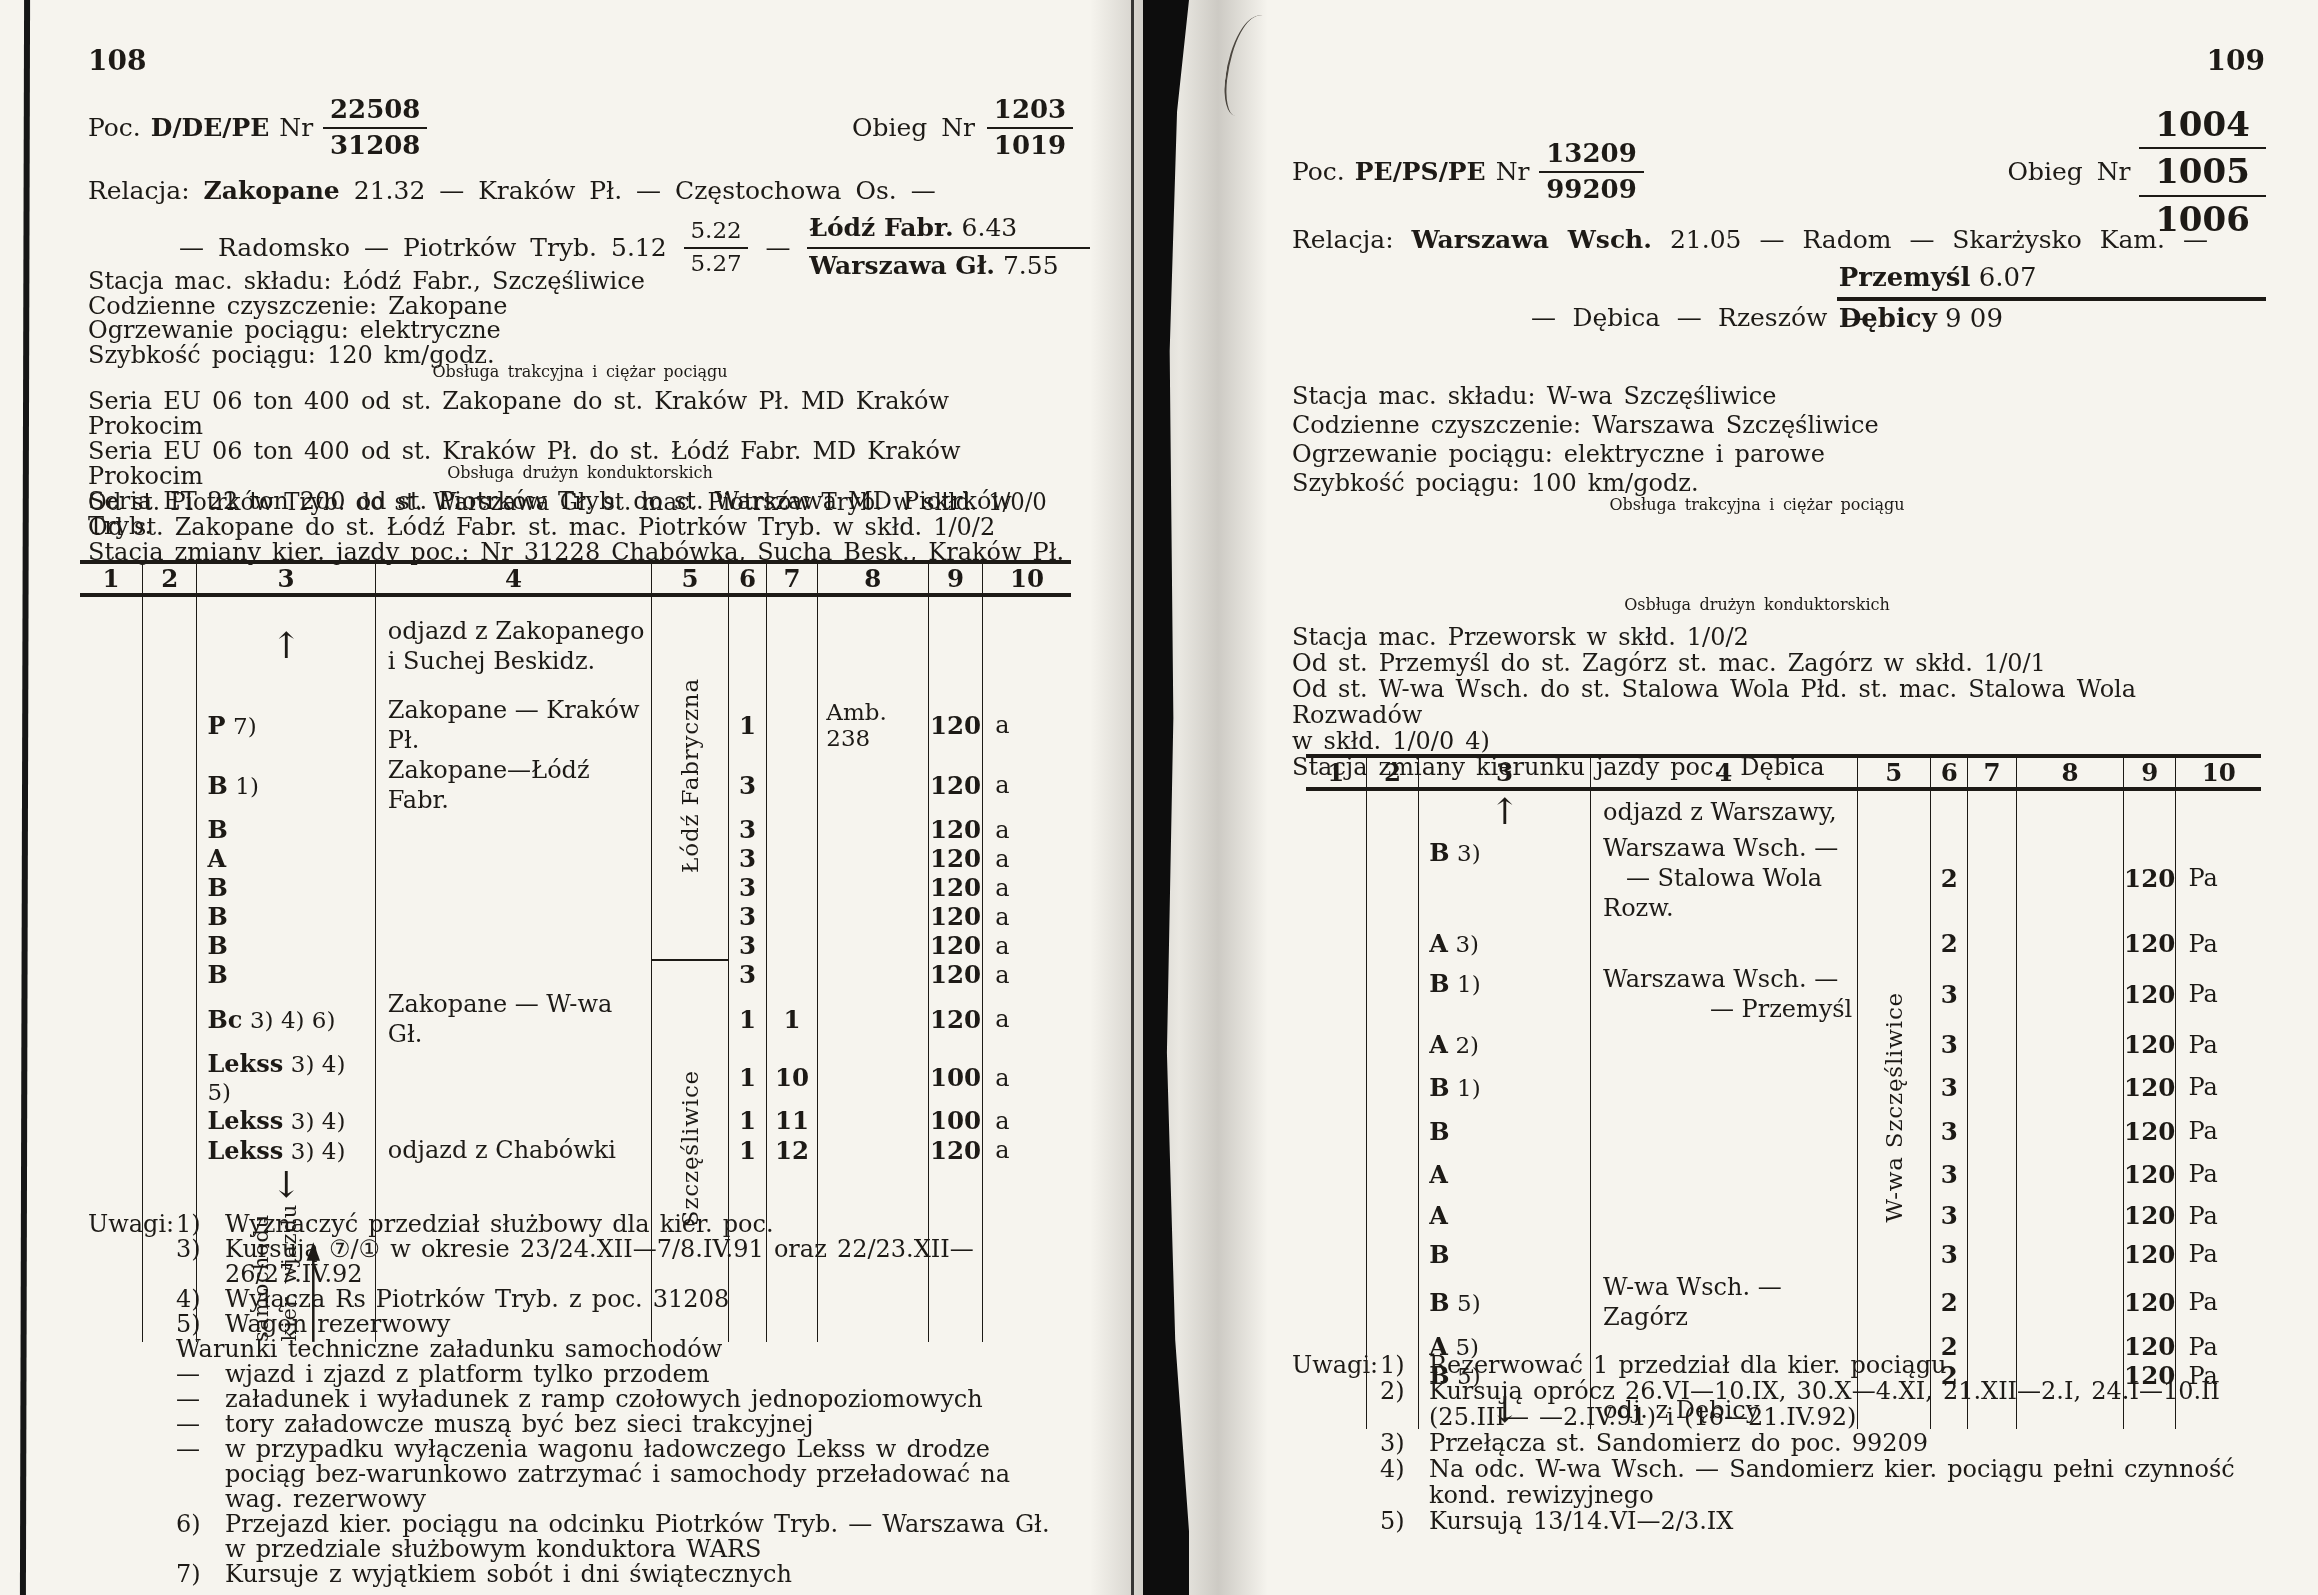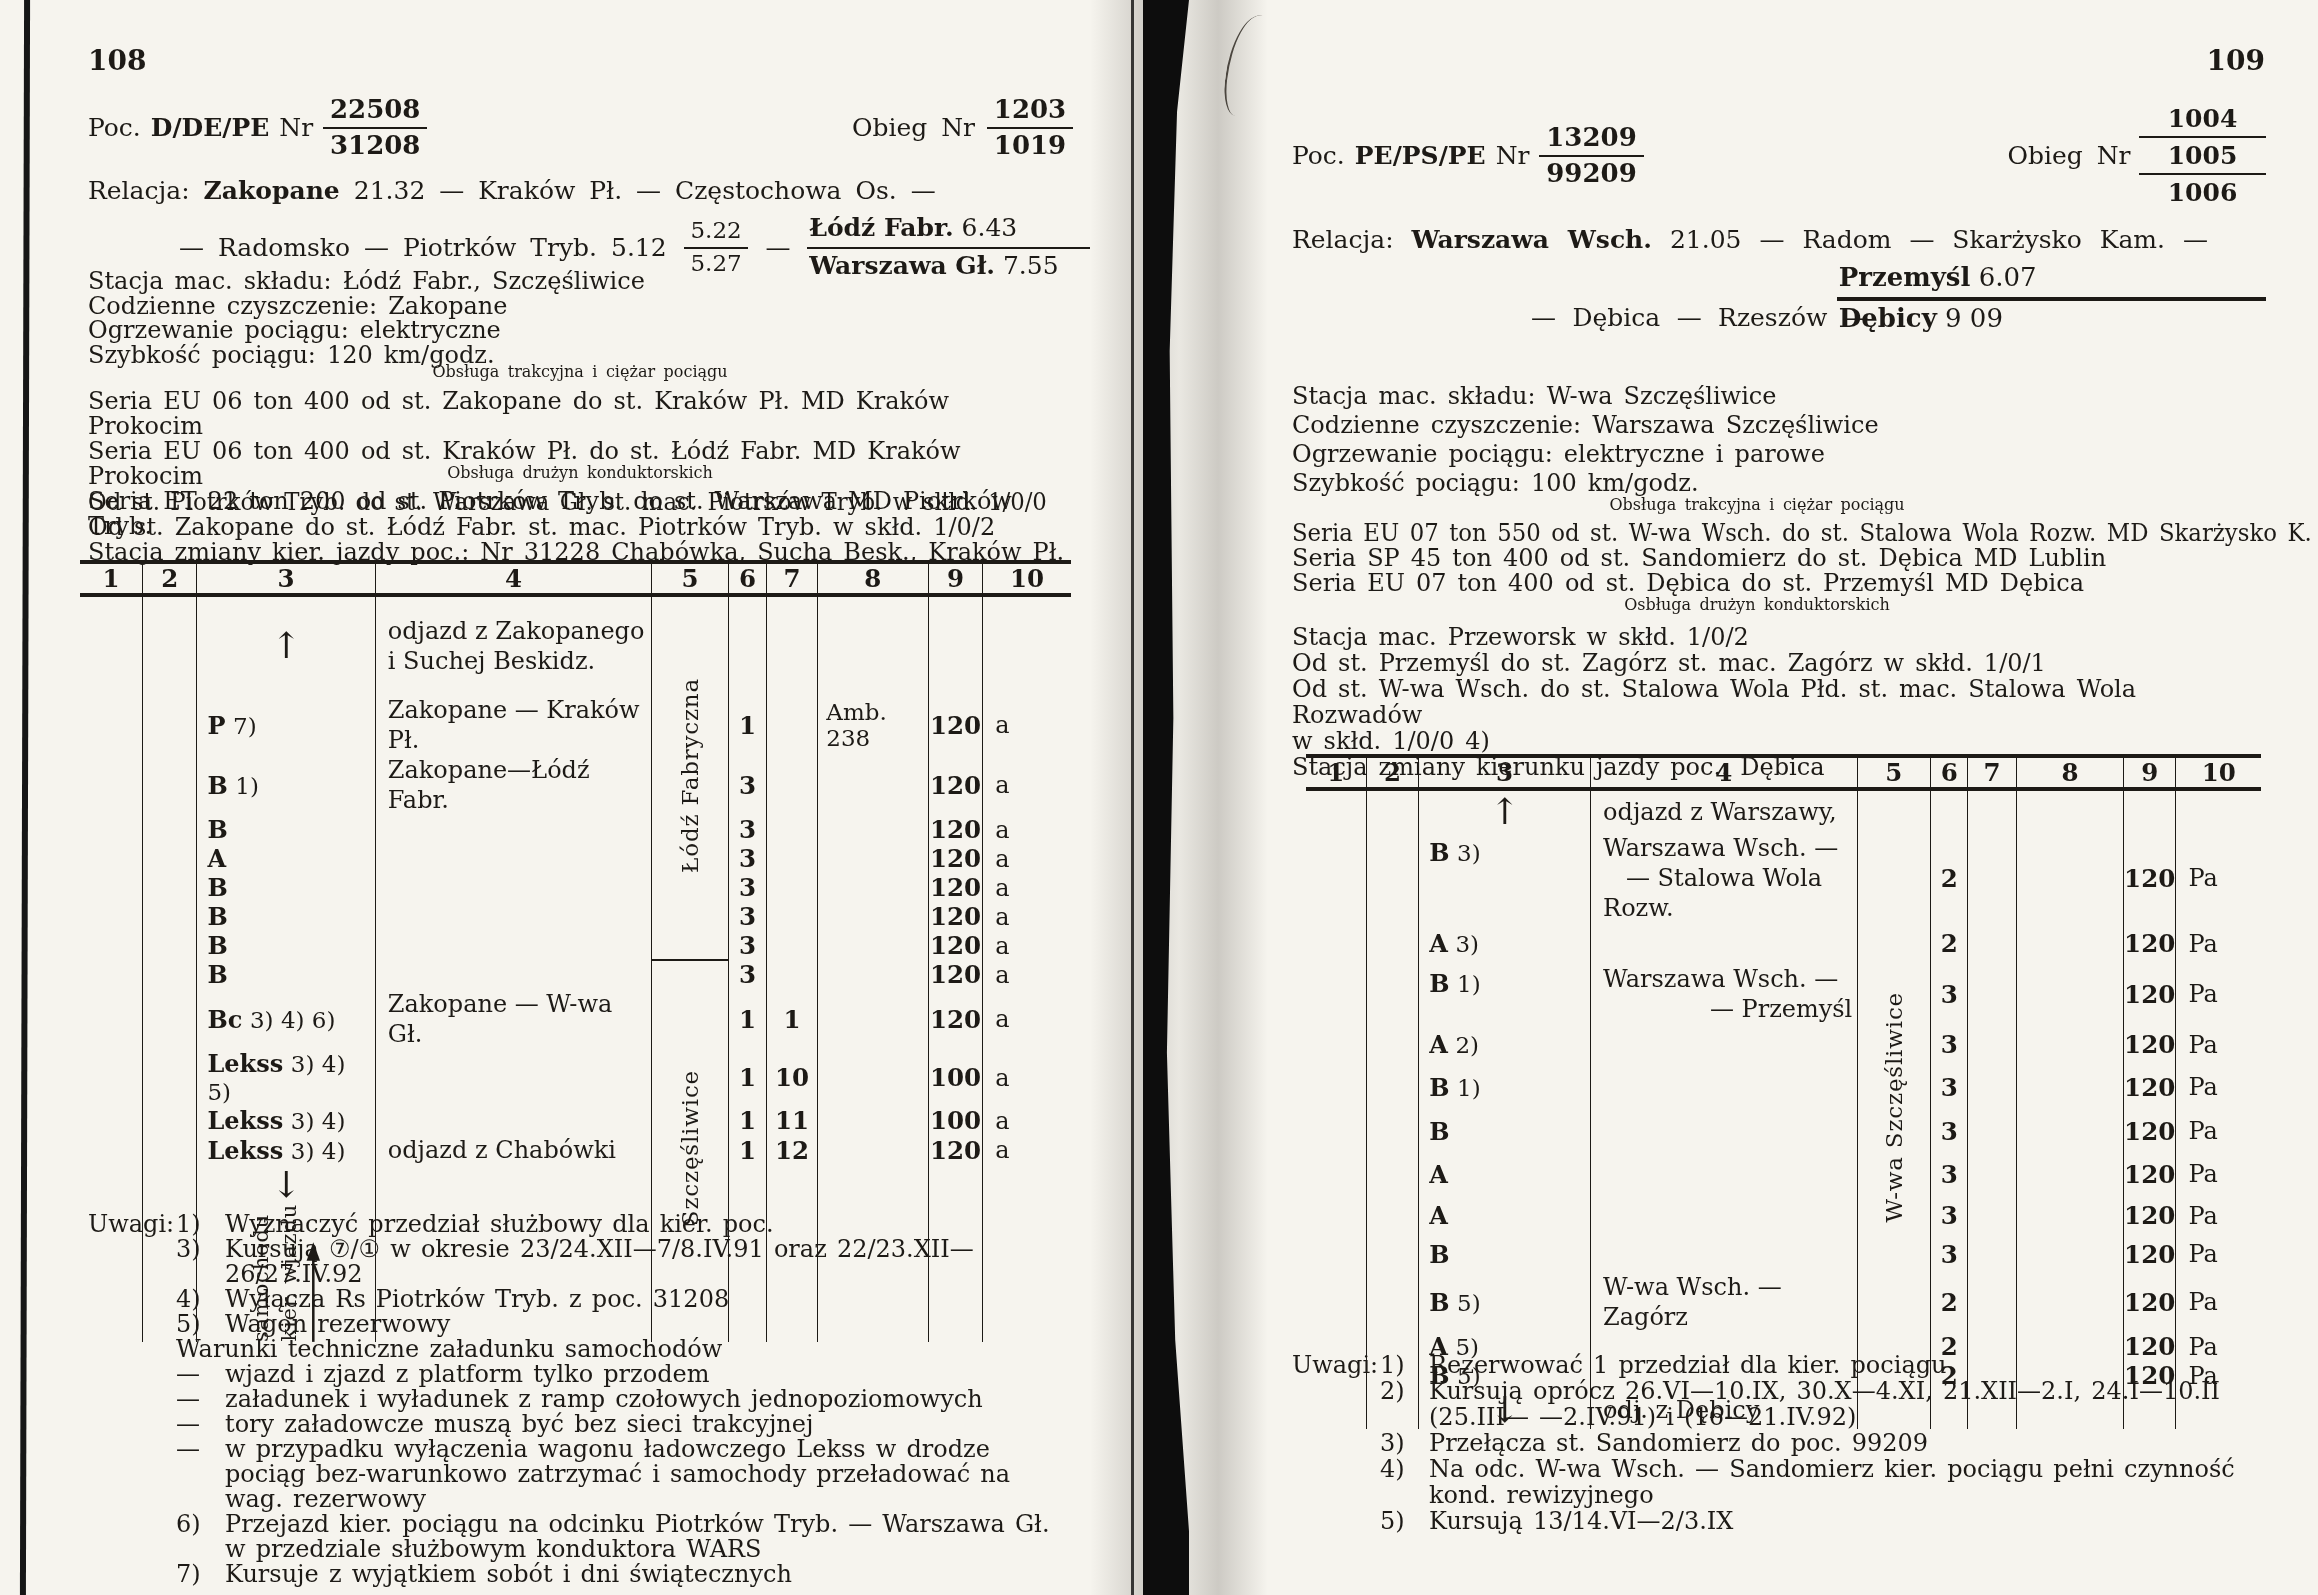--- a/index.html
+++ b/index.html
@@ -19,21 +19,21 @@
     clip-path:polygon(0 0,100% 0,74% 7%,58% 22%,66% 45%,52% 66%,70% 84%,100% 96%,100% 100%,0 100%);}
   #page-curl{left:1227px;top:13.5px;width:42px;height:103px;border-left:2.5px solid #4b463f;
     border-radius:100% 0 0 48% / 100% 0 0 52%;transform:rotate(7deg);}
   
   .pagenum{font-size:28px;font-weight:bold;}
   .hline{font-size:25px;word-spacing:6px;}
   .frac{display:inline-block;text-align:center;font-weight:bold;font-size:26px;line-height:1.12;}
   .frac .ftop{border-bottom:2.5px solid var(--ink);padding:0 6.8px 2.5px;}
   .frac .fbot{padding-top:2.5px;}
   .frac.small{font-weight:normal;font-size:23px;}
-  .ostack{display:inline-block;text-align:center;font-weight:bold;font-size:25px;width:127px;line-height:1.2;}
+  .ostack{display:inline-block;text-align:center;font-weight:bold;font-size:34px;width:127px;line-height:1.2;}
   .ostack .orow{padding:2.5px 0;}
   .ostack .rule{border-top:2.5px solid var(--ink);}
   .dstack{display:inline-block;font-size:25px;line-height:1.2;}
   .dstack .drow{padding:2.5px 1.7px 4.2px;}
   .dstack .rule{border-top:2.5px solid var(--ink);}
   .para{font-size:24px;line-height:25px;word-spacing:3.4px;}
   .sect{font-size:16px;word-spacing:3.4px;}
   .fit{white-space:nowrap;transform:scaleX(.95);transform-origin:0 50%;}
   
   table.tt{border-collapse:collapse;table-layout:fixed;border-top:4.2px solid var(--ink);width:100%;}
@@ -424,25 +424,20 @@
   </div>
 
   <div class="abs para" style="left:1292px;top:382px;width:974px;line-height:29px;">
     <div>Stacja mac. składu: W-wa Szczęśliwice</div>
     <div>Codzienne czyszczenie: Warszawa Szczęśliwice</div>
     <div>Ogrzewanie pociągu: elektryczne i parowe</div>
     <div>Szybkość pociągu: 100 km/godz.</div>
   </div>
 
   <div class="abs sect center" style="left:1292px;top:495px;width:930px;">Obsługa trakcyjna i ciężar pociągu</div>
-  <div class="abs para" style="left:1292px;top:521px;width:974px;">
-    <div class="fit">Seria EU 07 ton 550 od st. W-wa Wsch. do st. Stalowa Wola Rozw. MD Skarżysko K.</div>
-    <div>Seria SP 45 ton 400 od st. Sandomierz do st. Dębica MD Lublin</div>
-    <div>Seria EU 07 ton 400 od st. Dębica do st. Przemyśl MD Dębica</div>
-  </div>
 
   <div class="abs sect center" style="left:1292px;top:595px;width:930px;">Osbługa drużyn konduktorskich</div>
   <div class="abs para" style="left:1292px;top:624px;width:974px;line-height:26px;">
     <div>Stacja mac. Przeworsk w skłd. 1/0/2</div>
     <div>Od st. Przemyśl do st. Zagórz st. mac. Zagórz w skłd. 1/0/1</div>
     <div>Od st. W-wa Wsch. do st. Stalowa Wola Płd. st. mac. Stalowa Wola Rozwadów</div>
     <div>w skłd. 1/0/0 4)</div>
     <div>Stacja zmiany kierunku jazdy poc.: Dębica</div>
   </div>
 

